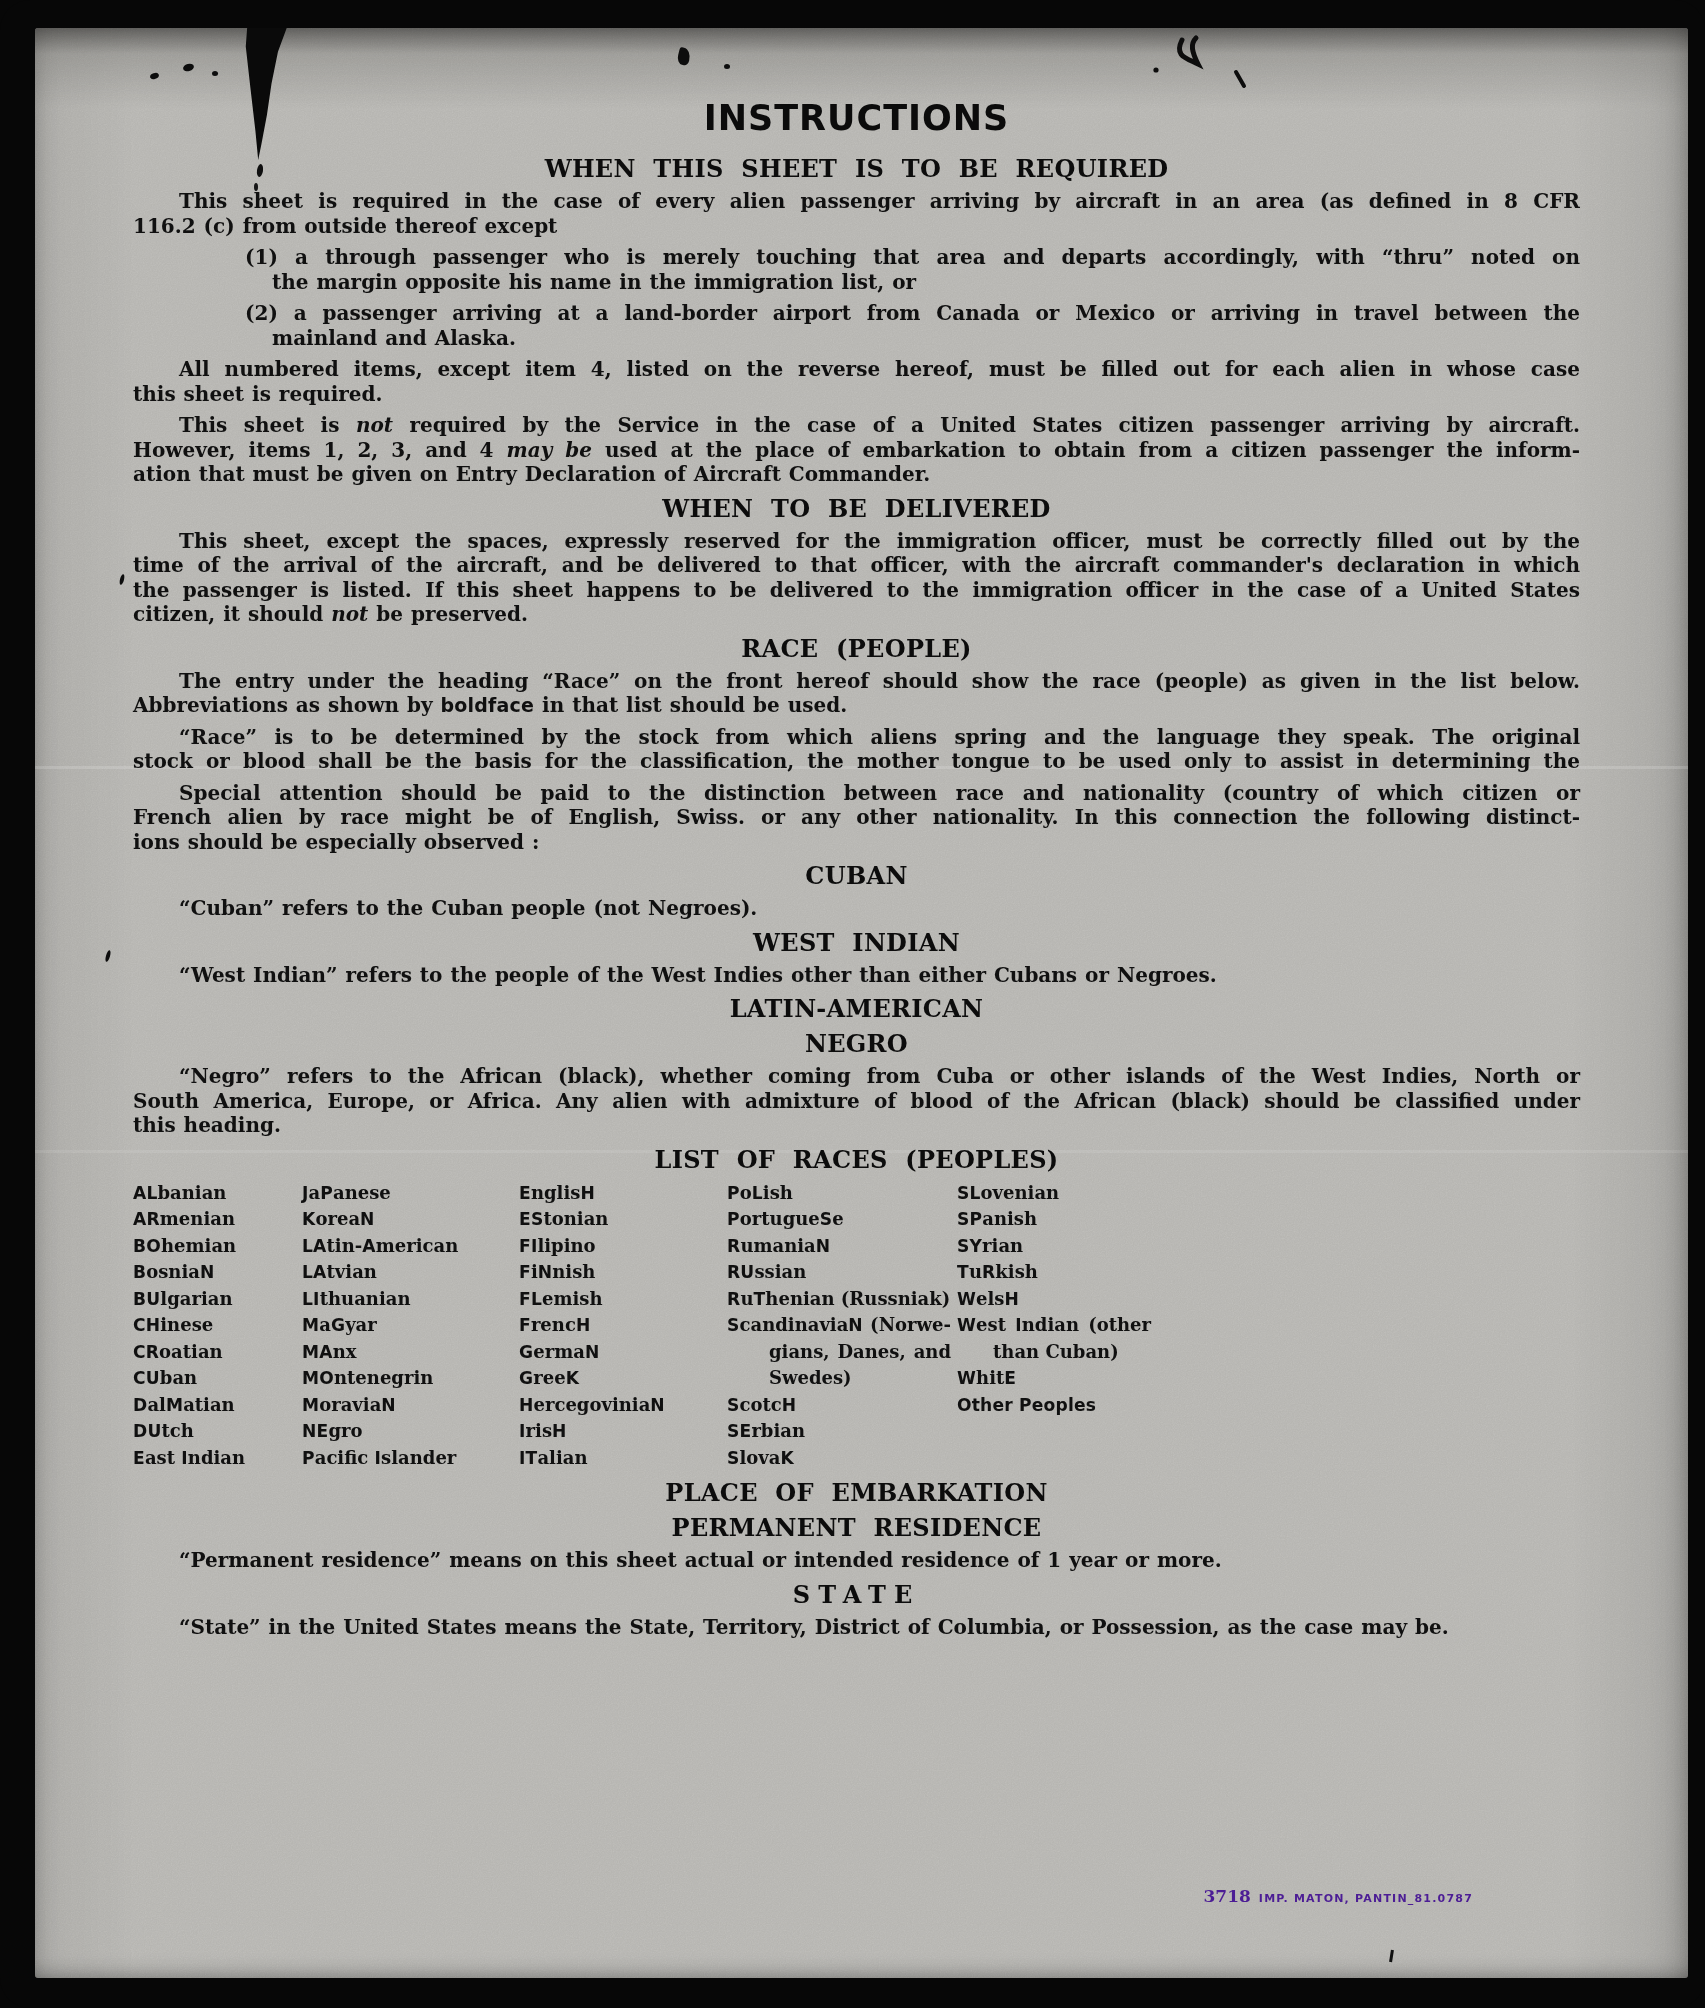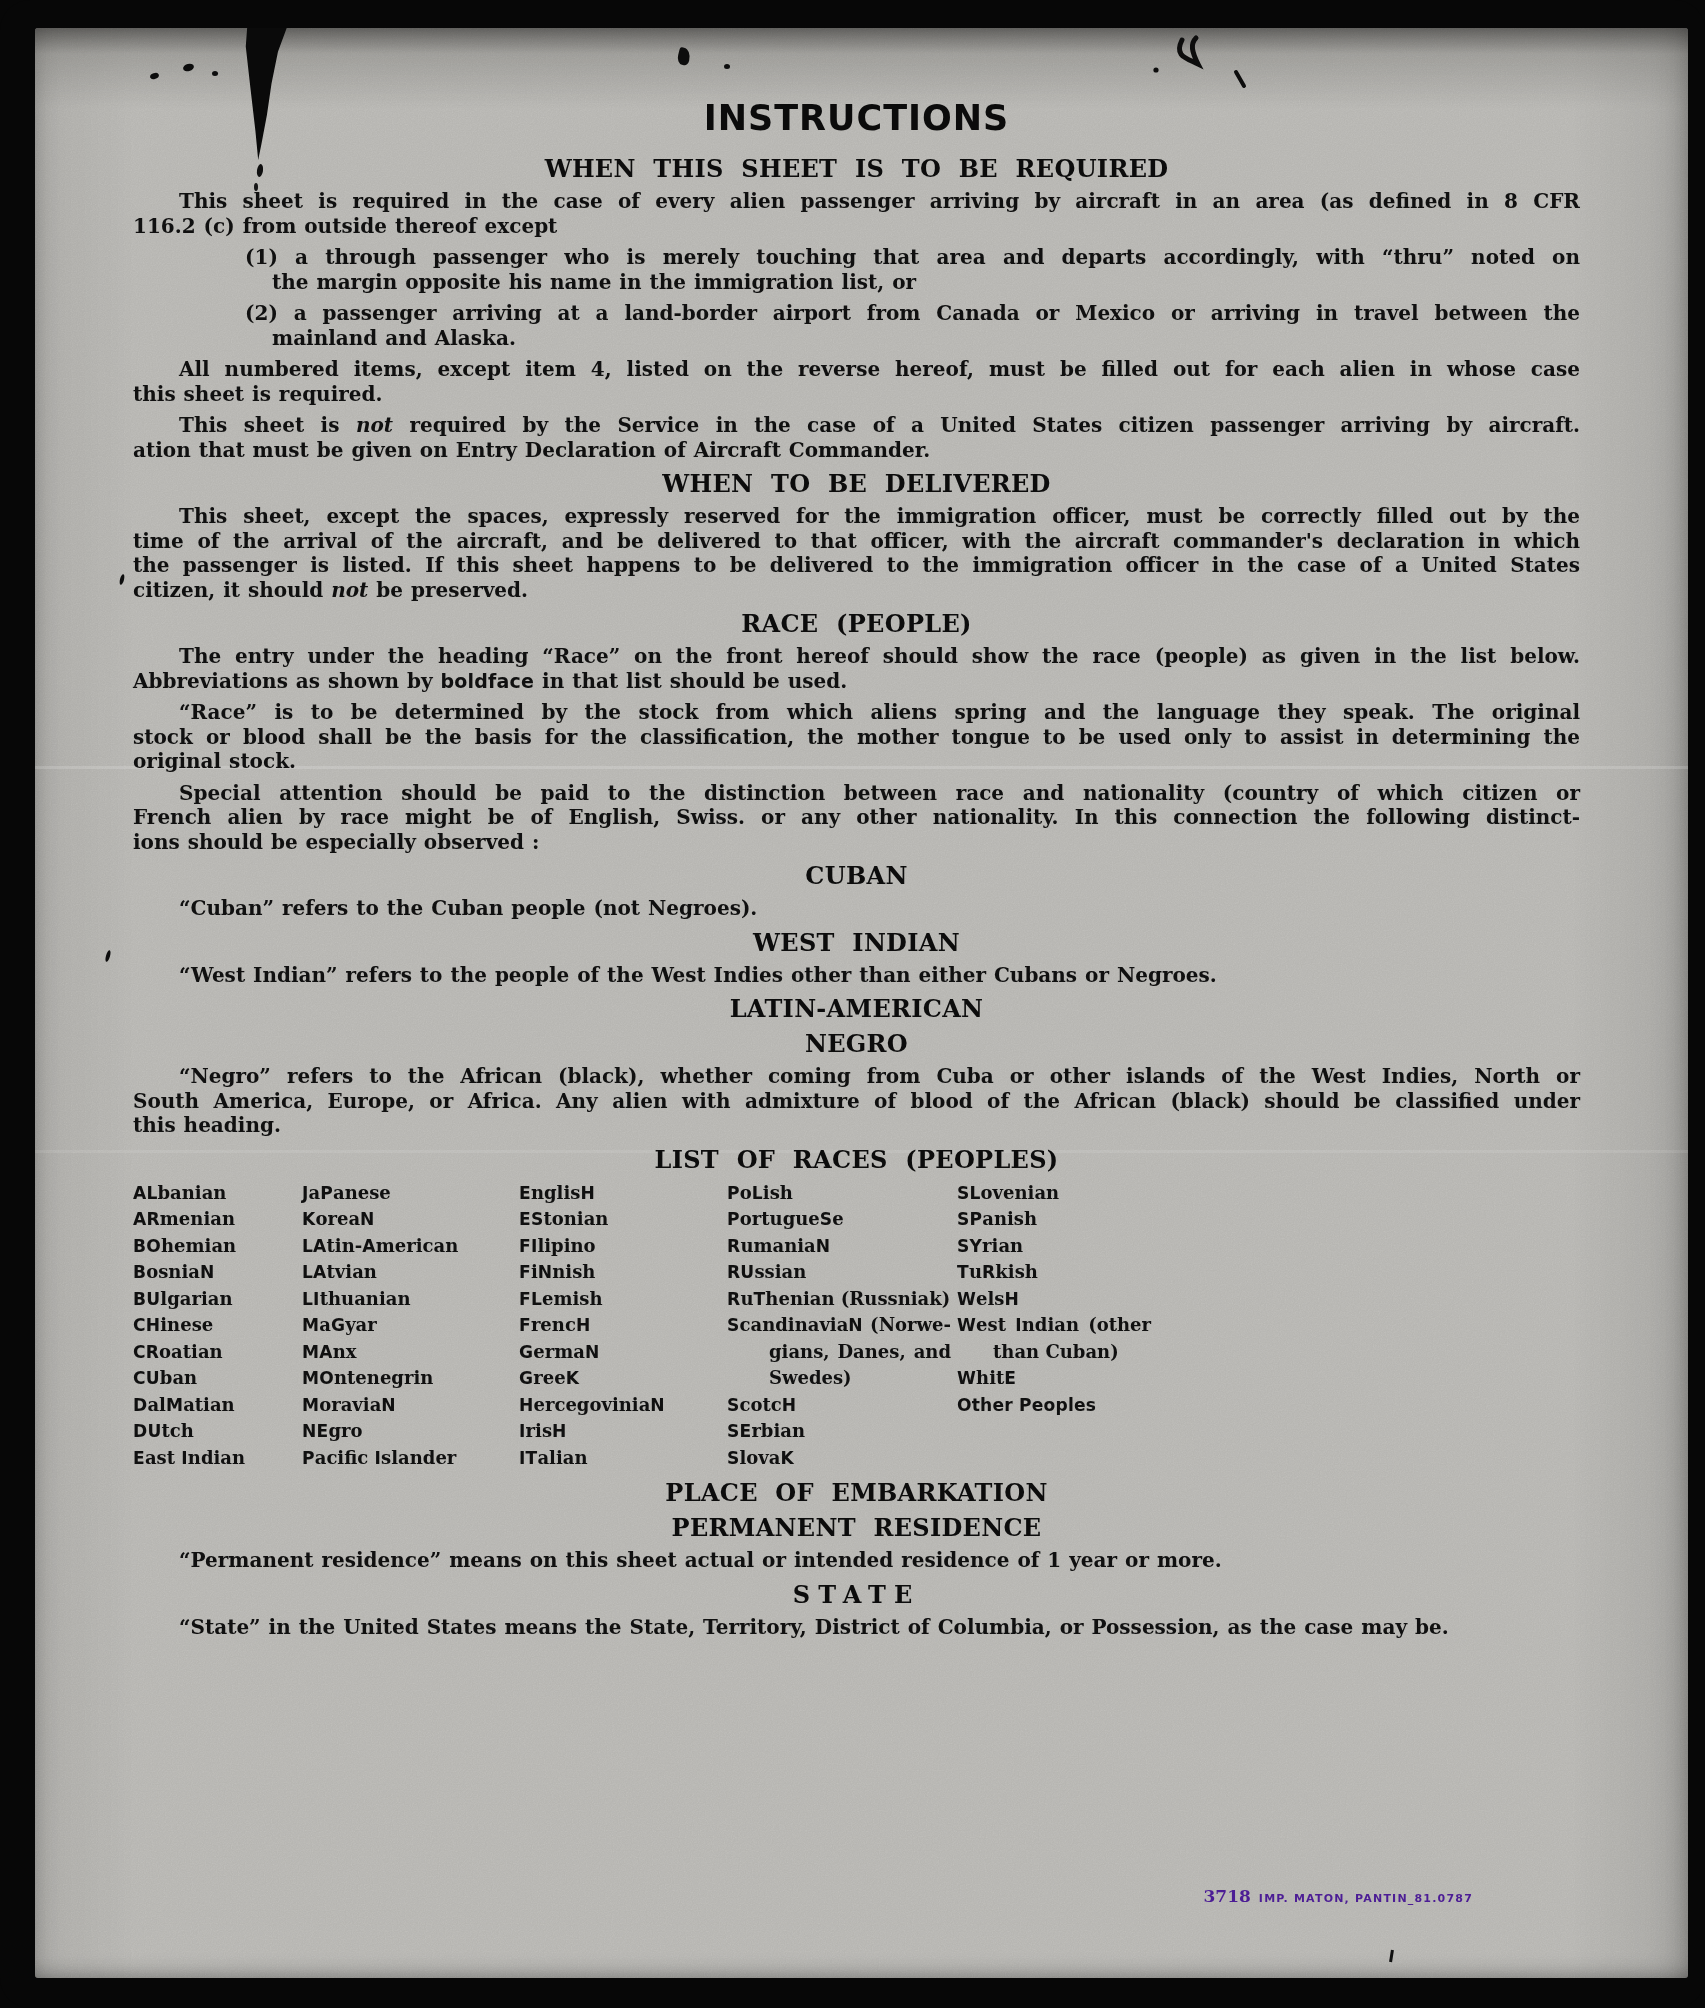--- a/index.html
+++ b/index.html
@@ -101,38 +101,38 @@
           <div class="p">
             <div class="line ind1 jst"><span>(2) a passenger arriving at a land-border airport from Canada or Mexico or arriving in travel between the</span></div>
             <div class="line ind2"><span>mainland and Alaska.</span></div>
           </div>
           <div class="p">
             <div class="line first jst"><span>All numbered items, except item 4, listed on the reverse hereof, must be filled out for each alien in whose case</span></div>
             <div class="line"><span>this sheet is required.</span></div>
           </div>
           <div class="p">
             <div class="line first jst"><span>This sheet is </span><span class="it">not</span><span> required by the Service in the case of a United States citizen passenger arriving by aircraft.</span></div>
+            <div class="line jst"><span>However, items 1, 2, 3, and 4 </span><span class="it">may be</span><span> used at the place of embarkation to obtain from a citizen passenger the inform-</span></div>
             <div class="line"><span>ation that must be given on Entry Declaration of Aircraft Commander.</span></div>
           </div>
           <div class="h">WHEN TO BE DELIVERED</div>
           <div class="p">
             <div class="line first jst"><span>This sheet, except the spaces, expressly reserved for the immigration officer, must be correctly filled out by the</span></div>
             <div class="line jst"><span>time of the arrival of the aircraft, and be delivered to that officer, with the aircraft commander's declaration in which</span></div>
             <div class="line jst"><span>the passenger is listed. If this sheet happens to be delivered to the immigration officer in the case of a United States</span></div>
             <div class="line"><span>citizen, it should </span><span class="it">not</span><span> be preserved.</span></div>
           </div>
           <div class="h">RACE (PEOPLE)</div>
           <div class="p">
             <div class="line first jst"><span>The entry under the heading “Race” on the front hereof should show the race (people) as given in the list below.</span></div>
             <div class="line"><span>Abbreviations as shown by </span><span class="fat">boldface</span><span> in that list should be used.</span></div>
           </div>
           <div class="p">
             <div class="line first jst"><span>“Race” is to be determined by the stock from which aliens spring and the language they speak. The original</span></div>
             <div class="line jst"><span>stock or blood shall be the basis for the classification, the mother tongue to be used only to assist in determining the</span></div>
-            <div class="line"><span>original stock.</span></div>
           </div>
           <div class="p">
             <div class="line first jst"><span>Special attention should be paid to the distinction between race and nationality (country of which citizen or</span></div>
             <div class="line jst"><span>French alien by race might be of English, Swiss. or any other nationality. In this connection the following distinct-</span></div>
             <div class="line"><span>ions should be especially observed :</span></div>
           </div>
           <div class="h">CUBAN</div>
           <div class="p">
             <div class="line first"><span>“Cuban” refers to the Cuban people (not Negroes).</span></div>
           </div>

